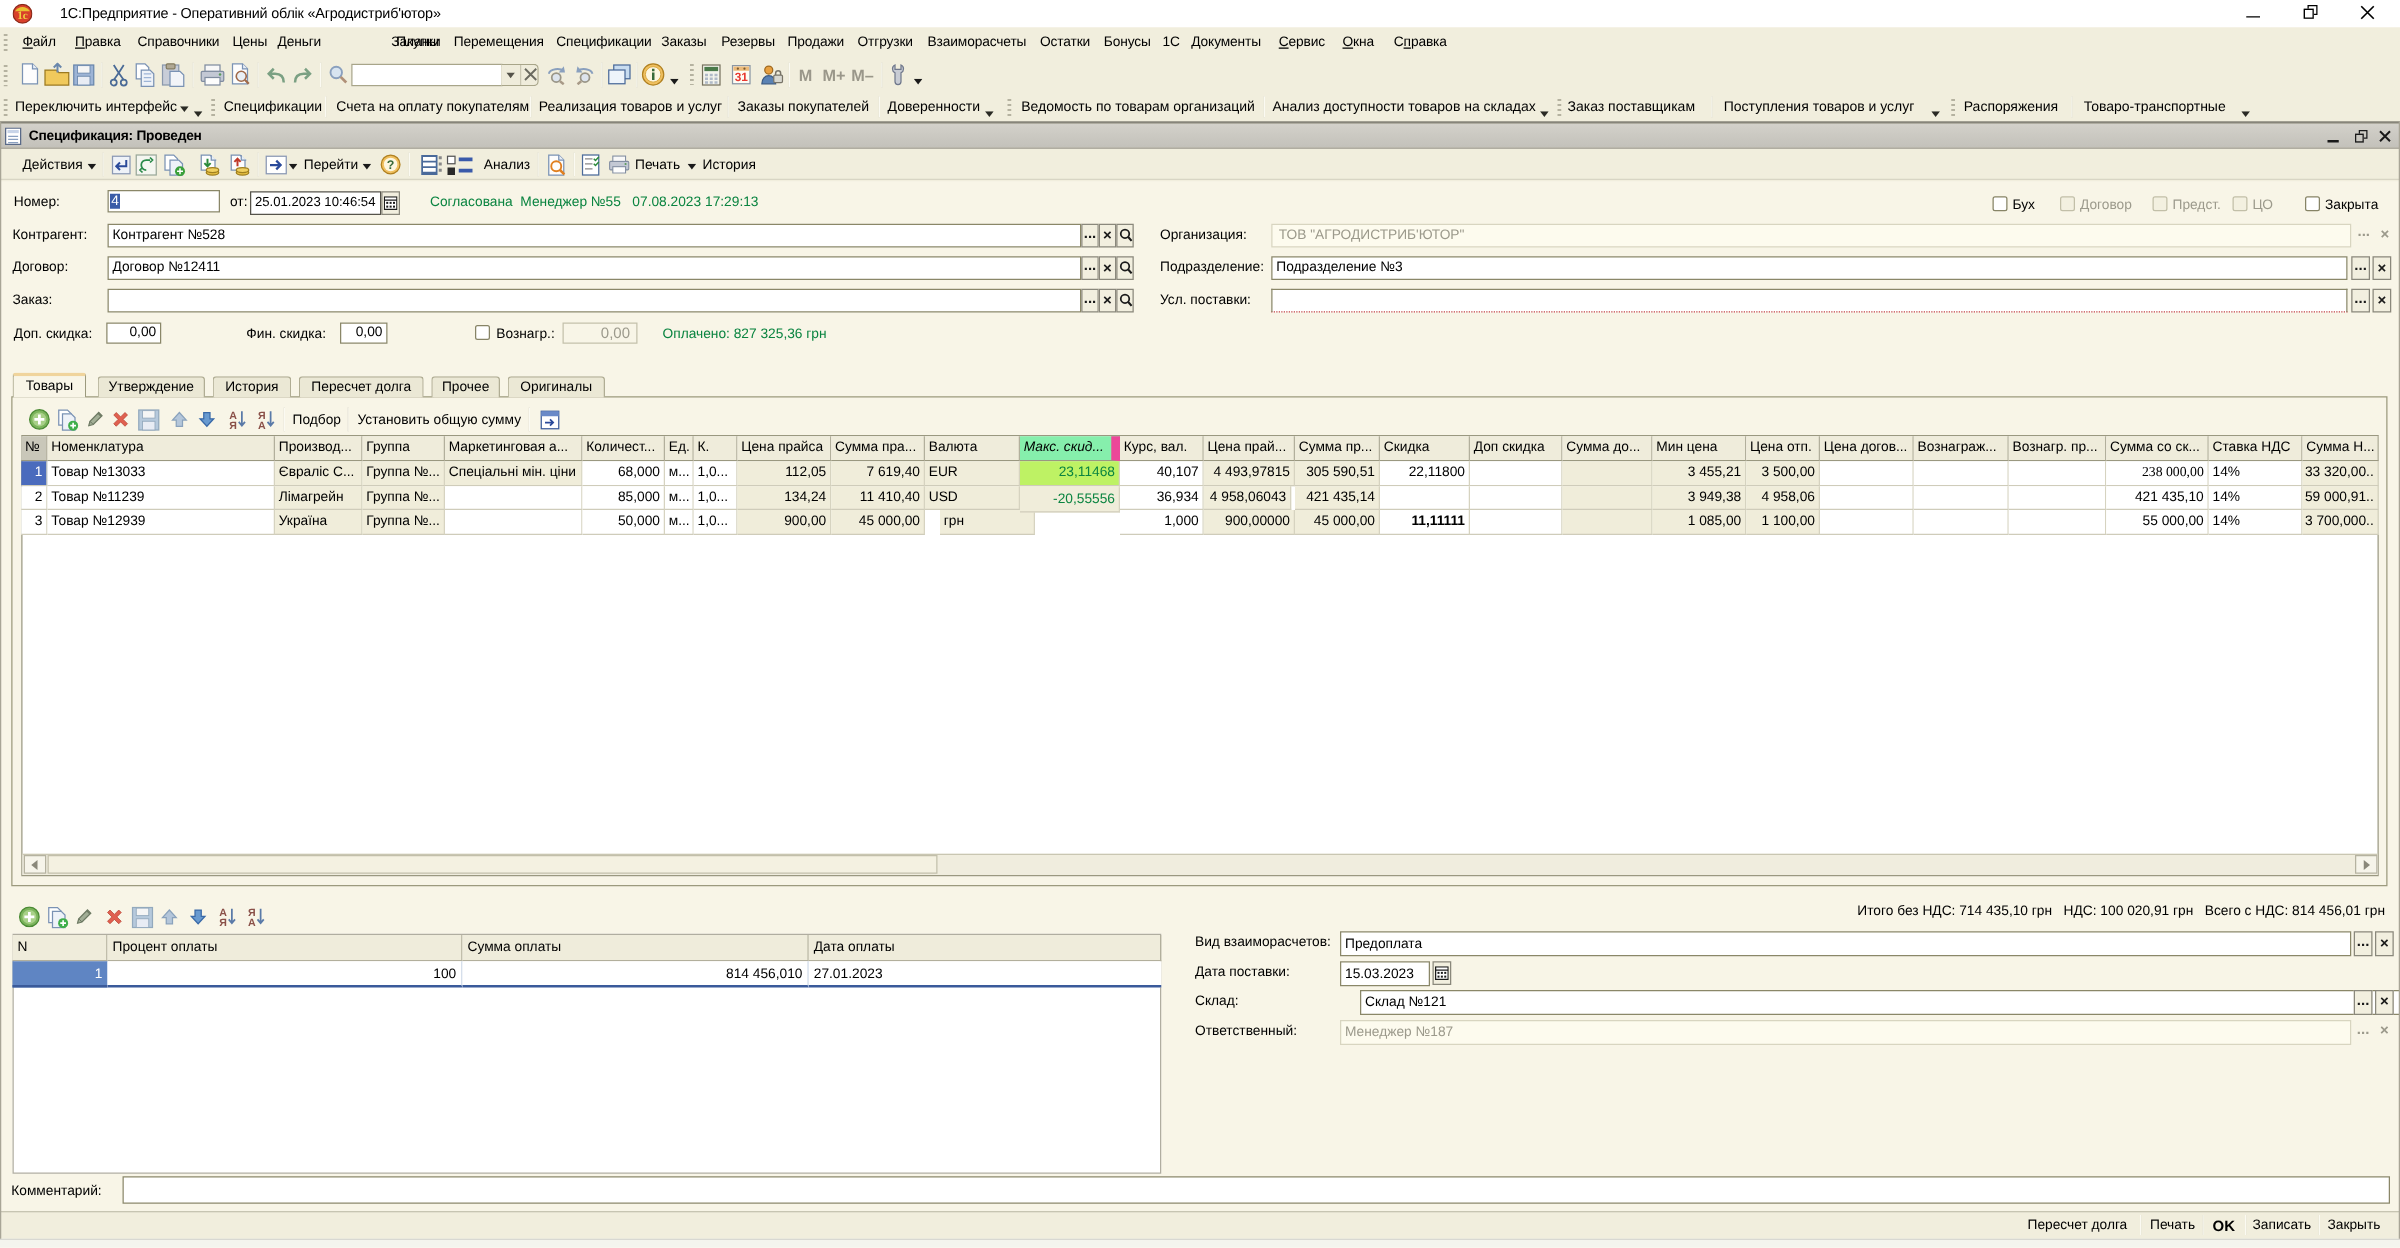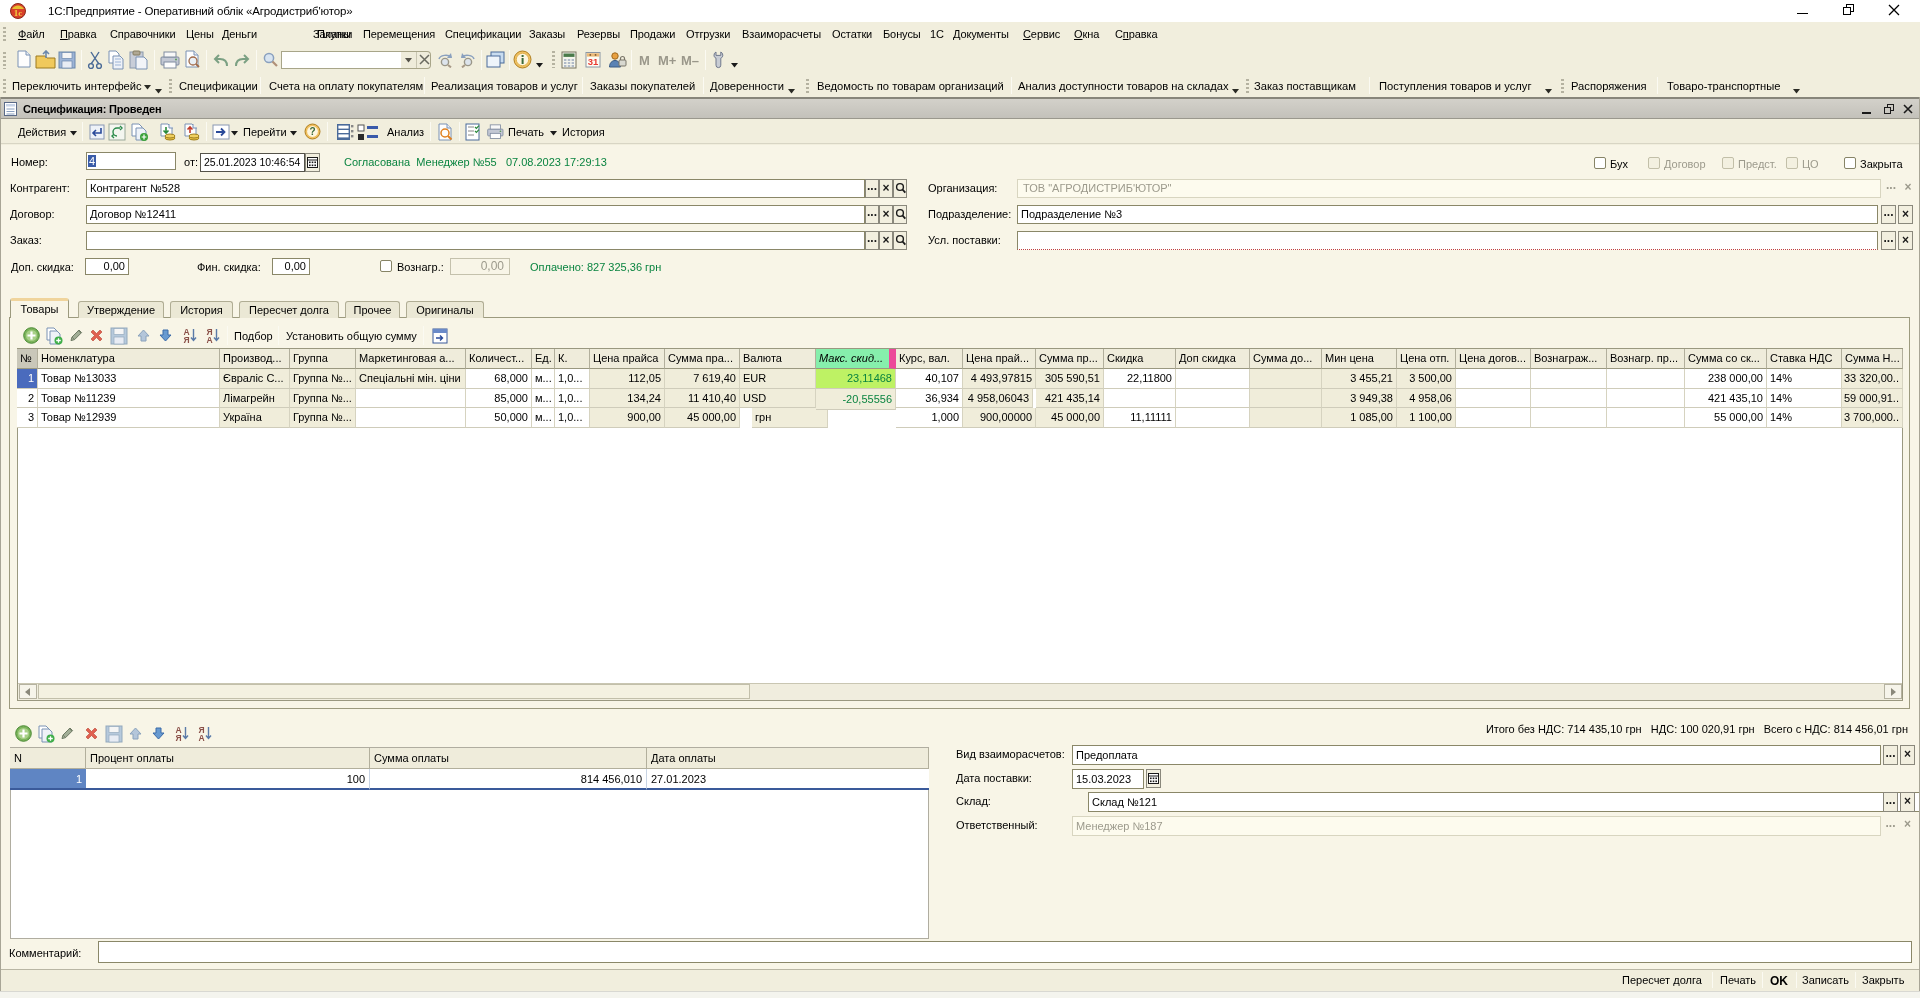--- a/index.html
+++ b/index.html
@@ -569,21 +569,21 @@
 <div class="abs tcell" style="left:963px;top:369px;width:73px;height:20px;background:#f0edda;border-right:1px solid #d6d3c0;border-bottom:1px solid #cfccba;text-align:right;padding-right:3px;line-height:19px;">4 493,97815</div>
 <div class="abs tcell" style="left:963px;top:389px;width:70px;height:19px;background:#f0edda;border-right:1px solid #d6d3c0;border-bottom:1px solid #cfccba;text-align:right;padding-right:3px;line-height:18px;">4 958,06043</div>
 <div class="abs tcell" style="left:963px;top:408px;width:73px;height:20px;background:#f0edda;border-right:1px solid #d6d3c0;border-bottom:1px solid #cfccba;text-align:right;padding-right:3px;line-height:19px;">900,00000</div>
 <div class="abs tcell" style="left:1036px;top:349px;width:68px;height:20px;background:#efecdb;border-right:1px solid #b2af9c;border-bottom:1px solid #9a9880;padding-left:3px;line-height:19px;">Сумма пр...</div>
 <div class="abs tcell" style="left:1036px;top:369px;width:68px;height:20px;background:#f0edda;border-right:1px solid #d6d3c0;border-bottom:1px solid #cfccba;text-align:right;padding-right:3px;line-height:19px;">305 590,51</div>
 <div class="abs tcell" style="left:1036px;top:389px;width:68px;height:19px;background:#f0edda;border-right:1px solid #d6d3c0;border-bottom:1px solid #cfccba;text-align:right;padding-right:3px;line-height:18px;">421 435,14</div>
 <div class="abs tcell" style="left:1036px;top:408px;width:68px;height:20px;background:#f0edda;border-right:1px solid #d6d3c0;border-bottom:1px solid #cfccba;text-align:right;padding-right:3px;line-height:19px;">45 000,00</div>
 <div class="abs tcell" style="left:1104px;top:349px;width:72px;height:20px;background:#efecdb;border-right:1px solid #b2af9c;border-bottom:1px solid #9a9880;padding-left:3px;line-height:19px;">Скидка</div>
 <div class="abs tcell" style="left:1104px;top:369px;width:72px;height:20px;background:#fff;border-right:1px solid #d6d3c0;border-bottom:1px solid #cfccba;text-align:right;padding-right:3px;line-height:19px;">22,11800</div>
 <div class="abs tcell" style="left:1104px;top:389px;width:72px;height:19px;background:#fff;border-right:1px solid #d6d3c0;border-bottom:1px solid #cfccba;text-align:right;padding-right:3px;line-height:18px;"></div>
-<div class="abs tcell" style="left:1104px;top:408px;width:72px;height:20px;background:#fff;border-right:1px solid #d6d3c0;border-bottom:1px solid #cfccba;text-align:right;padding-right:3px;line-height:19px;">11,11111</div>
+<div class="abs tcell" style="left:1104px;top:408px;width:72px;height:20px;background:#fff;border-right:1px solid #d6d3c0;border-bottom:1px solid #cfccba;text-align:right;padding-right:3px;line-height:19px;font-weight:bold;">11,11111</div>
 <div class="abs tcell" style="left:1176px;top:349px;width:74px;height:20px;background:#efecdb;border-right:1px solid #b2af9c;border-bottom:1px solid #9a9880;padding-left:3px;line-height:19px;">Доп скидка</div>
 <div class="abs tcell" style="left:1176px;top:369px;width:74px;height:20px;background:#fff;border-right:1px solid #d6d3c0;border-bottom:1px solid #cfccba;padding-left:3px;line-height:19px;"></div>
 <div class="abs tcell" style="left:1176px;top:389px;width:74px;height:19px;background:#fff;border-right:1px solid #d6d3c0;border-bottom:1px solid #cfccba;padding-left:3px;line-height:18px;"></div>
 <div class="abs tcell" style="left:1176px;top:408px;width:74px;height:20px;background:#fff;border-right:1px solid #d6d3c0;border-bottom:1px solid #cfccba;padding-left:3px;line-height:19px;"></div>
 <div class="abs tcell" style="left:1250px;top:349px;width:72px;height:20px;background:#efecdb;border-right:1px solid #b2af9c;border-bottom:1px solid #9a9880;padding-left:3px;line-height:19px;">Сумма до...</div>
 <div class="abs tcell" style="left:1250px;top:369px;width:72px;height:20px;background:#f0edda;border-right:1px solid #d6d3c0;border-bottom:1px solid #cfccba;padding-left:3px;line-height:19px;"></div>
 <div class="abs tcell" style="left:1250px;top:389px;width:72px;height:19px;background:#f0edda;border-right:1px solid #d6d3c0;border-bottom:1px solid #cfccba;padding-left:3px;line-height:18px;"></div>
 <div class="abs tcell" style="left:1250px;top:408px;width:72px;height:20px;background:#f0edda;border-right:1px solid #d6d3c0;border-bottom:1px solid #cfccba;padding-left:3px;line-height:19px;"></div>
 <div class="abs tcell" style="left:1322px;top:349px;width:75px;height:20px;background:#efecdb;border-right:1px solid #b2af9c;border-bottom:1px solid #9a9880;padding-left:3px;line-height:19px;">Мин цена</div>
 <div class="abs tcell" style="left:1322px;top:369px;width:75px;height:20px;background:#f0edda;border-right:1px solid #d6d3c0;border-bottom:1px solid #cfccba;text-align:right;padding-right:3px;line-height:19px;">3 455,21</div>
@@ -599,21 +599,21 @@
 <div class="abs tcell" style="left:1456px;top:408px;width:75px;height:20px;background:#fff;border-right:1px solid #d6d3c0;border-bottom:1px solid #cfccba;padding-left:3px;line-height:19px;"></div>
 <div class="abs tcell" style="left:1531px;top:349px;width:76px;height:20px;background:#efecdb;border-right:1px solid #b2af9c;border-bottom:1px solid #9a9880;padding-left:3px;line-height:19px;">Вознаграж...</div>
 <div class="abs tcell" style="left:1531px;top:369px;width:76px;height:20px;background:#fff;border-right:1px solid #d6d3c0;border-bottom:1px solid #cfccba;padding-left:3px;line-height:19px;"></div>
 <div class="abs tcell" style="left:1531px;top:389px;width:76px;height:19px;background:#fff;border-right:1px solid #d6d3c0;border-bottom:1px solid #cfccba;padding-left:3px;line-height:18px;"></div>
 <div class="abs tcell" style="left:1531px;top:408px;width:76px;height:20px;background:#fff;border-right:1px solid #d6d3c0;border-bottom:1px solid #cfccba;padding-left:3px;line-height:19px;"></div>
 <div class="abs tcell" style="left:1607px;top:349px;width:78px;height:20px;background:#efecdb;border-right:1px solid #b2af9c;border-bottom:1px solid #9a9880;padding-left:3px;line-height:19px;">Вознагр. пр...</div>
 <div class="abs tcell" style="left:1607px;top:369px;width:78px;height:20px;background:#fff;border-right:1px solid #d6d3c0;border-bottom:1px solid #cfccba;padding-left:3px;line-height:19px;"></div>
 <div class="abs tcell" style="left:1607px;top:389px;width:78px;height:19px;background:#fff;border-right:1px solid #d6d3c0;border-bottom:1px solid #cfccba;padding-left:3px;line-height:18px;"></div>
 <div class="abs tcell" style="left:1607px;top:408px;width:78px;height:20px;background:#fff;border-right:1px solid #d6d3c0;border-bottom:1px solid #cfccba;padding-left:3px;line-height:19px;"></div>
 <div class="abs tcell" style="left:1685px;top:349px;width:82px;height:20px;background:#efecdb;border-right:1px solid #b2af9c;border-bottom:1px solid #9a9880;padding-left:3px;line-height:19px;">Сумма со ск...</div>
-<div class="abs tcell" style="left:1685px;top:369px;width:82px;height:20px;background:#fff;border-right:1px solid #d6d3c0;border-bottom:1px solid #cfccba;text-align:right;padding-right:3px;line-height:19px;">238 000,00</div>
+<div class="abs tcell" style="left:1685px;top:369px;width:82px;height:20px;background:#fff;border-right:1px solid #d6d3c0;border-bottom:1px solid #cfccba;text-align:right;padding-right:3px;line-height:19px;font-family:Liberation Serif, serif;">238 000,00</div>
 <div class="abs tcell" style="left:1685px;top:389px;width:82px;height:19px;background:#fff;border-right:1px solid #d6d3c0;border-bottom:1px solid #cfccba;text-align:right;padding-right:3px;line-height:18px;">421 435,10</div>
 <div class="abs tcell" style="left:1685px;top:408px;width:82px;height:20px;background:#fff;border-right:1px solid #d6d3c0;border-bottom:1px solid #cfccba;text-align:right;padding-right:3px;line-height:19px;">55 000,00</div>
 <div class="abs tcell" style="left:1767px;top:349px;width:75px;height:20px;background:#efecdb;border-right:1px solid #b2af9c;border-bottom:1px solid #9a9880;padding-left:3px;line-height:19px;">Ставка НДС</div>
 <div class="abs tcell" style="left:1767px;top:369px;width:75px;height:20px;background:#fff;border-right:1px solid #d6d3c0;border-bottom:1px solid #cfccba;padding-left:3px;line-height:19px;">14%</div>
 <div class="abs tcell" style="left:1767px;top:389px;width:75px;height:19px;background:#fff;border-right:1px solid #d6d3c0;border-bottom:1px solid #cfccba;padding-left:3px;line-height:18px;">14%</div>
 <div class="abs tcell" style="left:1767px;top:408px;width:75px;height:20px;background:#fff;border-right:1px solid #d6d3c0;border-bottom:1px solid #cfccba;padding-left:3px;line-height:19px;">14%</div>
 <div class="abs tcell" style="left:1842px;top:349px;width:61px;height:20px;background:#efecdb;border-right:1px solid #b2af9c;border-bottom:1px solid #9a9880;padding-left:3px;line-height:19px;">Сумма Н...</div>
 <div class="abs tcell" style="left:1842px;top:369px;width:61px;height:20px;background:#f0edda;border-right:1px solid #d6d3c0;border-bottom:1px solid #cfccba;text-align:right;padding-right:3px;line-height:19px;">33 320,00..</div>
 <div class="abs tcell" style="left:1842px;top:389px;width:61px;height:19px;background:#f0edda;border-right:1px solid #d6d3c0;border-bottom:1px solid #cfccba;text-align:right;padding-right:3px;line-height:18px;">59 000,91..</div>
 <div class="abs tcell" style="left:1842px;top:408px;width:61px;height:20px;background:#f0edda;border-right:1px solid #d6d3c0;border-bottom:1px solid #cfccba;text-align:right;padding-right:3px;line-height:19px;">3 700,000..</div>

